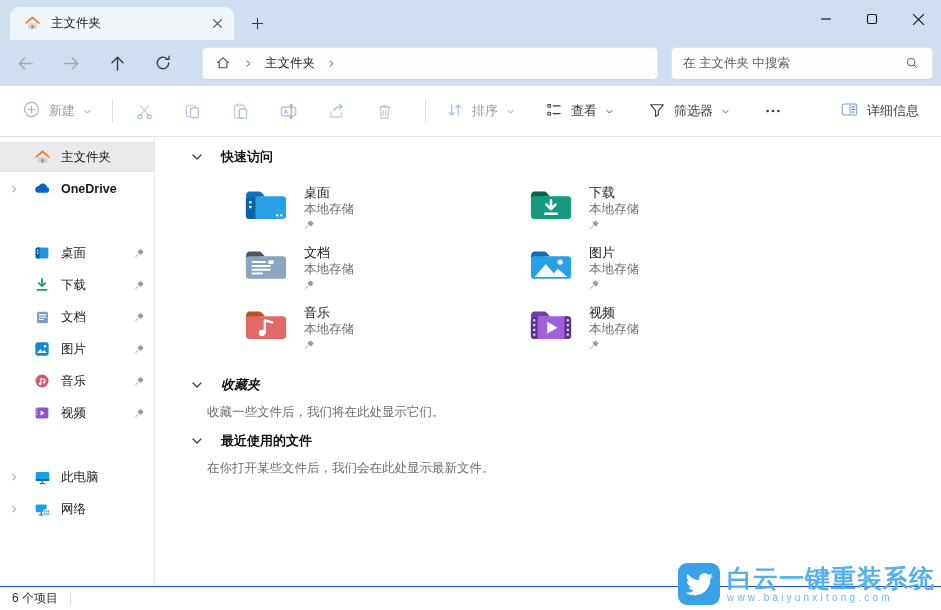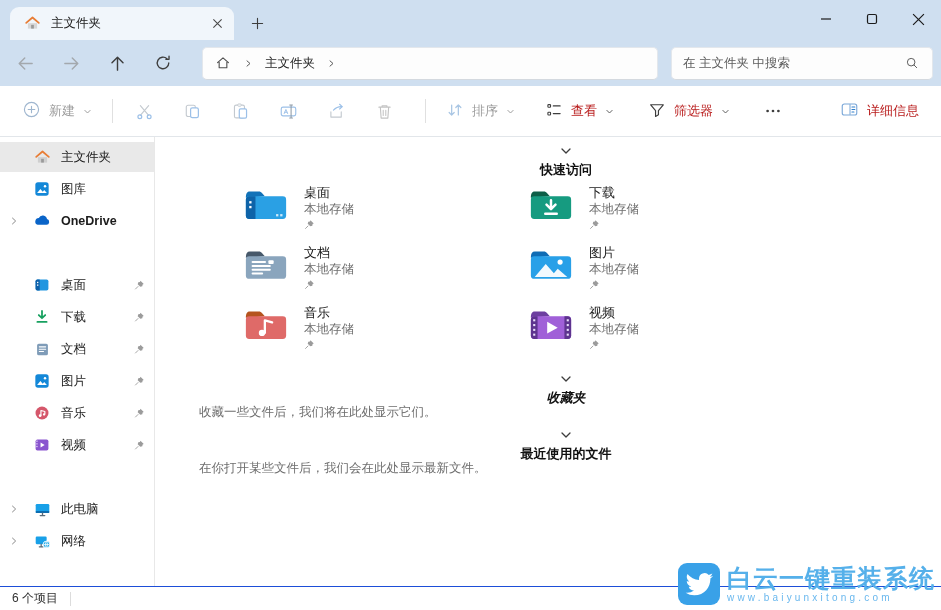--- a/index.html
+++ b/index.html
@@ -24,46 +24,46 @@
   .searchbar { margin-left:auto; width:262px; height:33px; background:#fdfdfd; border:1px solid #e3e7ec; border-bottom-color:#d4d9df; border-radius:5px; display:flex; align-items:center; padding:0 11px; }
   .searchbar input { border:none; outline:none; background:transparent; flex:1; font-family:inherit; font-size:12.5px; color:#454545; }
   .searchbar input::placeholder { color:#5c5c5c; opacity:1; }
 
   
   .toolbar { height:51px; background:#fff; border-bottom:1px solid #e2e6ea; display:flex; align-items:center; padding:0 14px; flex:none; }
   .tb-btn { display:flex; align-items:center; gap:8px; padding:6px 8px; border-radius:4px; }
   .tb-icon-btn { width:38px; height:34px; display:flex; align-items:center; justify-content:center; margin-right:10px; border-radius:4px; }
   .tb-sep { width:1px; height:24px; background:#e0e0e0; margin:0 12px; }
   .tb-label-dim { color:#9b9b9b; font-size:13px; }
-  .tb-label { color:#b91c1c; font-size:13px; }
+  .tb-label { color:#404040; font-size:13px; }
   .tb-right { margin-left:auto; }
   .chev { display:inline-flex; }
 
   
   .main { flex:1; display:flex; min-height:0; }
   .sidebar { width:155px; border-right:1px solid #e8e8e8; padding-top:5px; flex:none; }
   .side-item { height:30px; display:flex; align-items:center; padding-left:33px; gap:10px; position:relative; margin-bottom:2px; font-size:12.5px; }
   .side-item.selected { background:#e9e9e9; }
   .side-chev { position:absolute; left:9px; top:50%; transform:translateY(-50%); display:flex; }
   .side-pin { position:absolute; right:9px; top:50%; transform:translateY(-50%); display:flex; }
   .side-gap { height:32px; }
   .side-ic { display:flex; width:18px; justify-content:center; }
 
   .content { flex:1; padding:8px 0 0 36px; position:relative; }
-  .sec-head { display:flex; align-items:center; gap:4px; height:24px;flex-direction:column; }
+  .sec-head { display:flex; align-items:center; gap:18px; height:24px; }
   .sec-title { font-weight:bold; font-size:13px; color:#111; }
   .tiles { margin:16px 0 0 52px; display:grid; grid-template-columns:285px 285px; row-gap:10px; }
   .tile { display:flex; gap:15px; height:50px; }
   .tile-ic { flex:none; }
   .tile-name { font-size:13px; color:#191919; line-height:15px; }
   .tile-sub { font-size:12.5px; color:#6e6e6e; line-height:16px; margin-top:1px; }
   .tile-pin { margin-top:2px; display:flex; }
   .sec-block-fav { margin-top:18px;font-style:italic; }
   .sec-block-rec { margin-top:8px; }
-  .empty-text { color:#6e6e6e; font-size:12.5px; margin:7px 0 0 8px; }
+  .empty-text { color:#6e6e6e; font-size:12.5px; margin:7px 0 0 16px; }
 
   
   .statusbar { height:24px; border-top:1px solid #1d4ed8; display:flex; align-items:center; padding-left:12px; flex:none; font-size:12px; color:#333; }
   .status-sep { width:1px; height:14px; background:#dcdcdc; margin-left:12px; }
 
   
   .watermark { position:absolute; right:6px; bottom:5px; display:flex; align-items:center; gap:7px; }
   .wm-logo { width:42px; height:42px; background:#39a1e8; border-radius:9px; display:flex; align-items:center; justify-content:center; }
   .wm-title { font-size:25px; font-weight:bold; color:#55b0ea; line-height:26px; letter-spacing:1px; white-space:nowrap; }
   .wm-url { font-size:10px; color:#6ab8ee; letter-spacing:3.2px; line-height:12px; margin-top:1px; white-space:nowrap; }
@@ -290,30 +290,20 @@
     <div class="sidebar">
       <div class="side-item selected">
         <span class="side-ic">
           <svg width="17" height="17" viewBox="0 0 20 20">
               <path d="M2.6 9.3 10 3l7.4 6.3" fill="none" stroke="#e87d35" stroke-width="2.1" stroke-linecap="round" stroke-linejoin="round"></path>
               <path d="M4.6 9.6V16h10.8V9.6z" fill="#cfcfcf"></path>
               <rect x="8.4" y="11.6" width="3.2" height="4.4" fill="#9a9a9a"></rect>
             </svg>
         </span>
         <span>主文件夹</span>
-      </div>
-      <div class="side-item">
-        <span class="side-ic">
-          <svg width="16" height="16" viewBox="0 0 18 18">
-              <rect x="1.5" y="1.5" width="15" height="15" rx="3" fill="#1488d8"></rect>
-              <path d="M3.5 13.5 7.2 9l2.6 3.1 1.7-2 3 3.4z" fill="#fff"></path>
-              <circle cx="12.4" cy="5.8" r="1.4" fill="#fff"></circle>
-            </svg>
-        </span>
-        <span>图库</span>
       </div>
       <div class="side-item">
         <span class="side-chev">
           <svg width="10" height="10" viewBox="0 0 12 12">
               <path d="M4.2 2.5 8 6l-3.8 3.5" fill="none" stroke="#8a8a8a" stroke-width="1.2" stroke-linecap="round" stroke-linejoin="round"></path>
             </svg>
         </span>
         <span class="side-ic">
           <svg width="18" height="18" viewBox="0 0 18 18">
               <path d="M4.6 12.8h8.9a2.9 2.9 0 0 0 .5-5.7 4.3 4.3 0 0 0-8.2-1.1 3.5 3.5 0 0 0-1.2 6.8z" fill="#0a64c8"></path>

